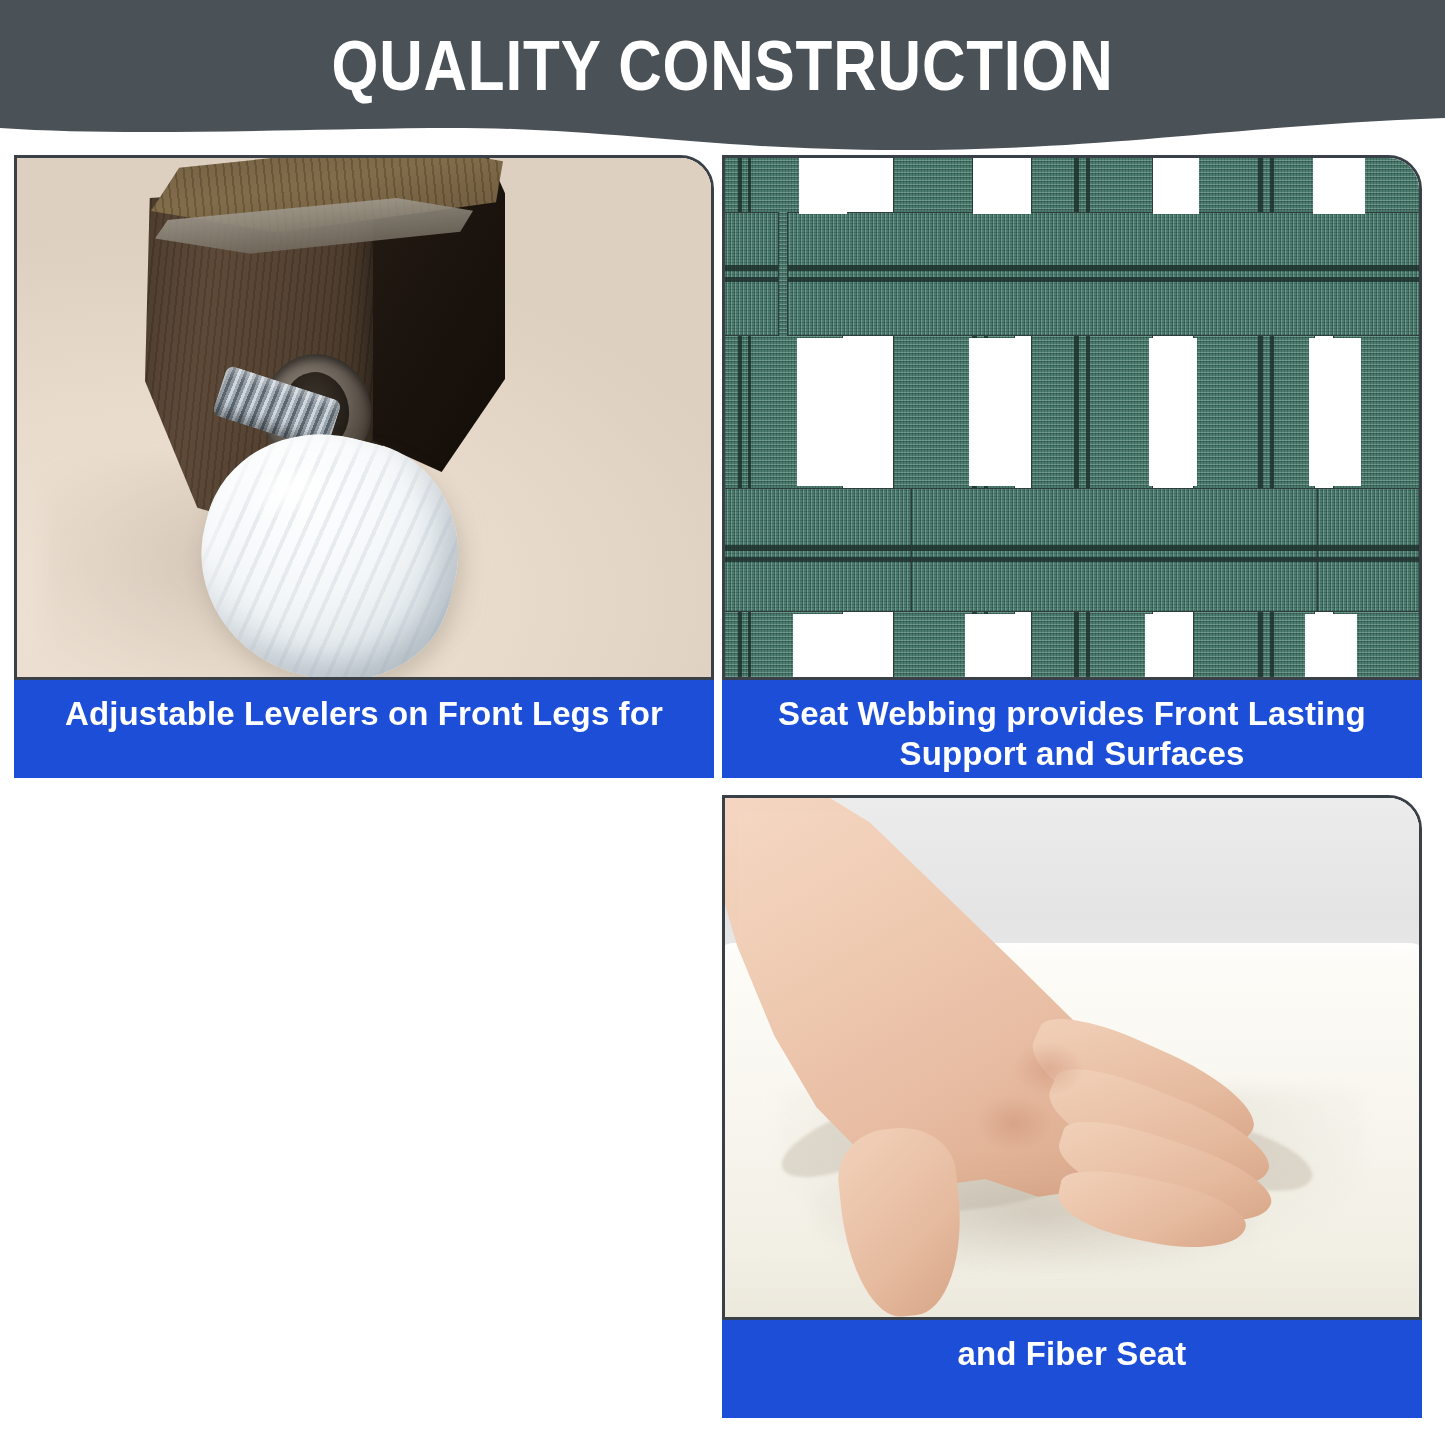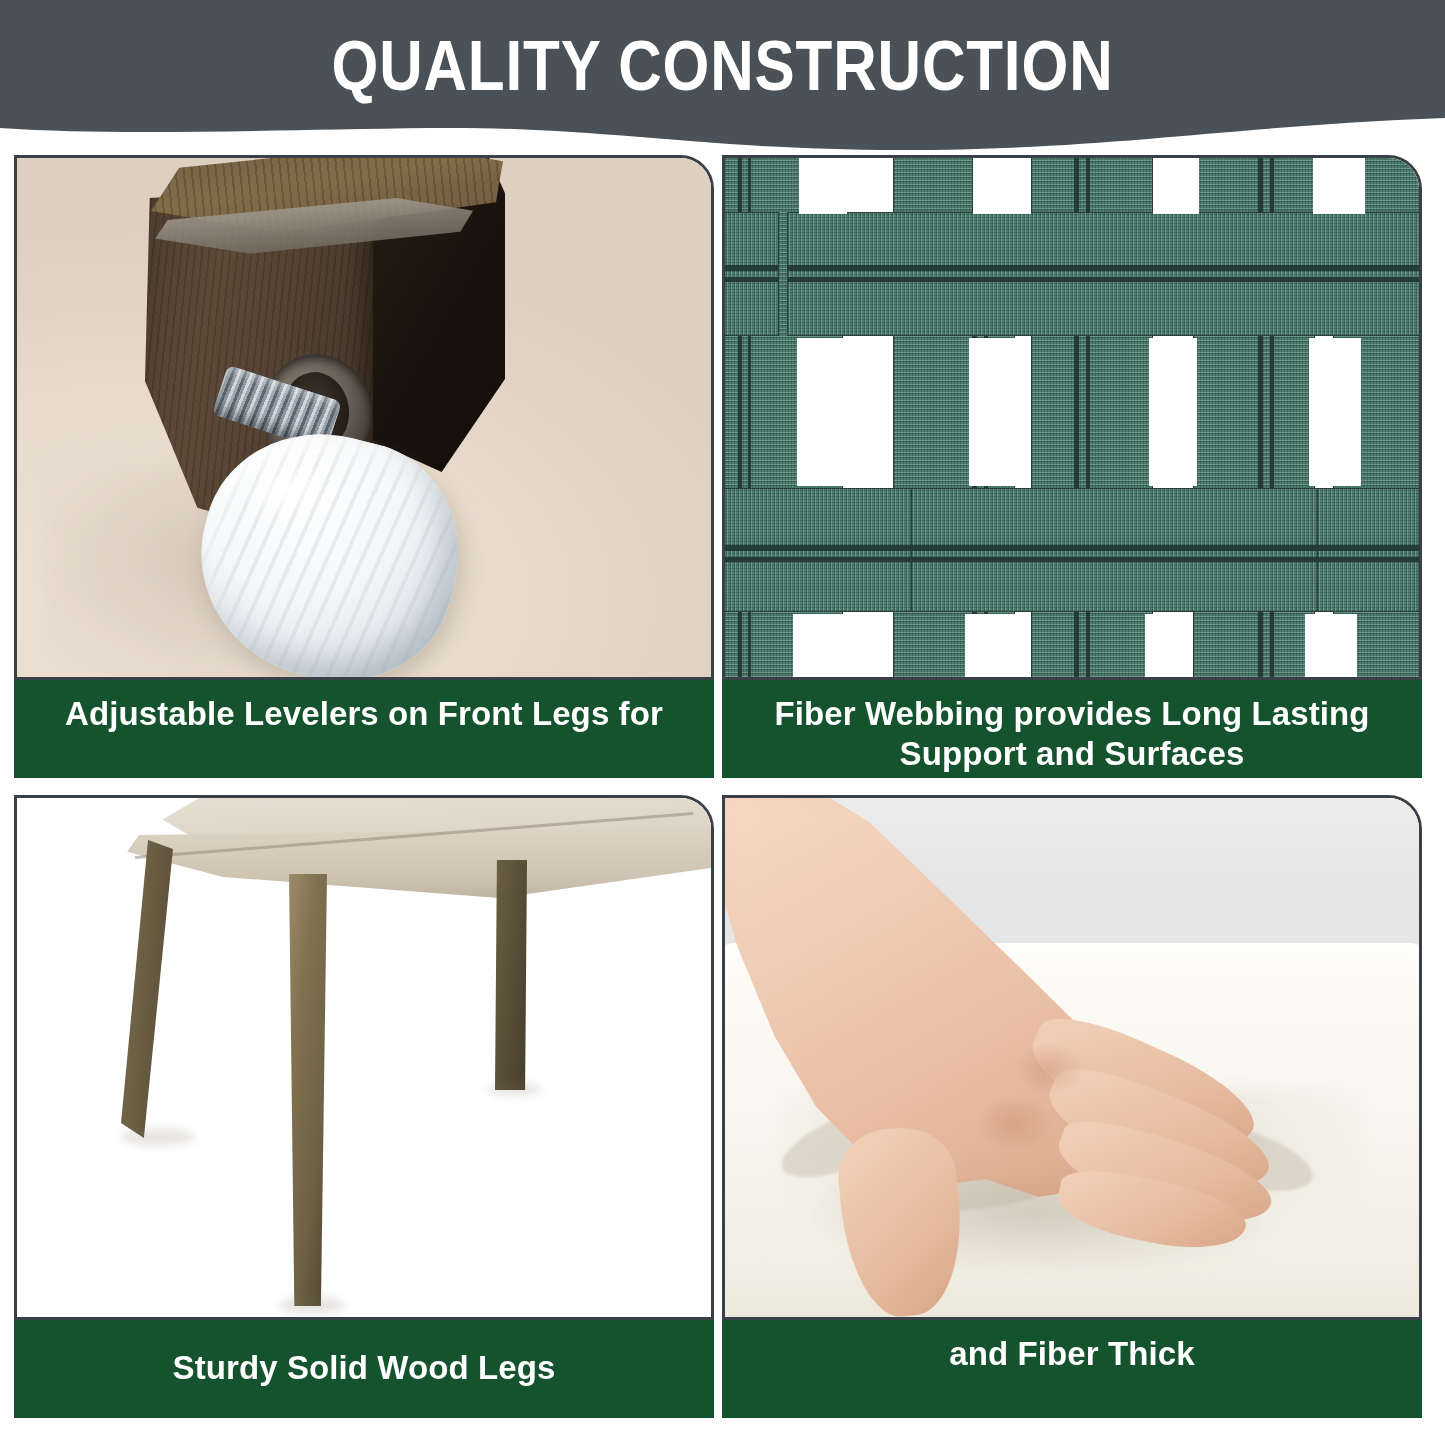--- a/index.html
+++ b/index.html
@@ -72,21 +72,21 @@
     box-sizing: border-box;
     border: 3px solid #3a4047;
     border-top-right-radius: 34px;
     overflow: hidden;
     background: #ffffff;
   }
 
   .caption {
     width: 700px;
     box-sizing: border-box;
-    background: #14532d;
+    background: #1d4ed8;
     color: #ffffff;
     font-size: 33px;
     font-weight: bold;
     line-height: 40px;
     text-align: center;
     padding: 14px 16px 16px 16px;
     letter-spacing: 0.1px;
   }
   .caption.two-line { height: 98px; }
   .caption.one-line { height: 98px; display: flex; align-items: center; justify-content: center; }
@@ -451,42 +451,25 @@
         <div style="position:absolute;left:584px; top:180px; width:52px; height:148px; background:#fff;"></div>
 
         <div style="position:absolute;left:68px;  top:456px; width:50px; height:80px;  background:#fff;"></div>
         <div style="position:absolute;left:240px; top:456px; width:58px; height:80px;  background:#fff;"></div>
         <div style="position:absolute;left:420px; top:456px; width:48px; height:80px;  background:#fff;"></div>
         <div style="position:absolute;left:580px; top:456px; width:52px; height:80px;  background:#fff;"></div>
 
       </div>
     </div>
     <div class="caption two-line">
-      <span class="line">Fiber Webbing provides Long Lasting</span>
+      <span class="line">Seat Webbing provides Front Lasting</span>
       <span class="line">Support and Surfaces</span>
     </div>
   </div>
 
-  <div class="cell c2">
-    <div class="photo">
-      <div class="legs-bg"></div>
-      <div class="seat-cushion"></div>
-      <div class="seat-apron"></div>
-      <div class="seat-seam"></div>
-      <div class="wleg left"></div>
-      <div class="wleg right"></div>
-      <div class="wleg front"></div>
-      <div class="wleg-shadow" style="left:104px; top:330px; width:74px; height:18px;"></div>
-      <div class="wleg-shadow" style="left:470px; top:284px; width:54px; height:14px;"></div>
-      <div class="wleg-shadow" style="left:262px; top:498px; width:66px; height:18px;"></div>
-    </div>
-    <div class="caption one-line">
-      <span class="line">Sturdy Solid Wood Legs</span>
-    </div>
-  </div>
 
   <div class="cell c3">
     <div class="photo">
       <div class="foam-bg"></div>
       <div class="foam-wall"></div>
       <div class="foam-block"></div>
       <div class="foam-dent"></div>
       <div class="foam-crease" style="left:52px;  top:316px; width:150px; height:52px; transform:rotate(-22deg);"></div>
       <div class="foam-crease" style="left:168px; top:370px; width:180px; height:40px; transform:rotate(-8deg);"></div>
       <div class="foam-crease" style="left:430px; top:330px; width:160px; height:56px; transform:rotate(16deg);"></div>
@@ -494,17 +477,17 @@
       <div class="hand"></div>
       <div class="finger" style="left:300px; top:248px; width:236px; height:80px; transform:rotate(24deg);"></div>
       <div class="finger" style="left:318px; top:296px; width:232px; height:74px; transform:rotate(22deg);"></div>
       <div class="finger" style="left:330px; top:342px; width:220px; height:68px; transform:rotate(18deg);"></div>
       <div class="finger" style="left:332px; top:382px; width:190px; height:62px; transform:rotate(12deg);"></div>
       <div class="finger" style="left:118px; top:330px; width:118px; height:188px; transform:rotate(-6deg); border-radius:44% 48% 46% 42% / 26% 26% 62% 62%;"></div>
       <div class="knuckle" style="left:288px; top:244px; width:72px; height:54px;"></div>
       <div class="knuckle" style="left:250px; top:296px; width:78px; height:58px;"></div>
     </div>
     <div class="caption two-line">
-      <span class="line">and Fiber Thick</span>
+      <span class="line">and Fiber Seat</span>
     </div>
   </div>
 
 </div>
 
 </body></html>

